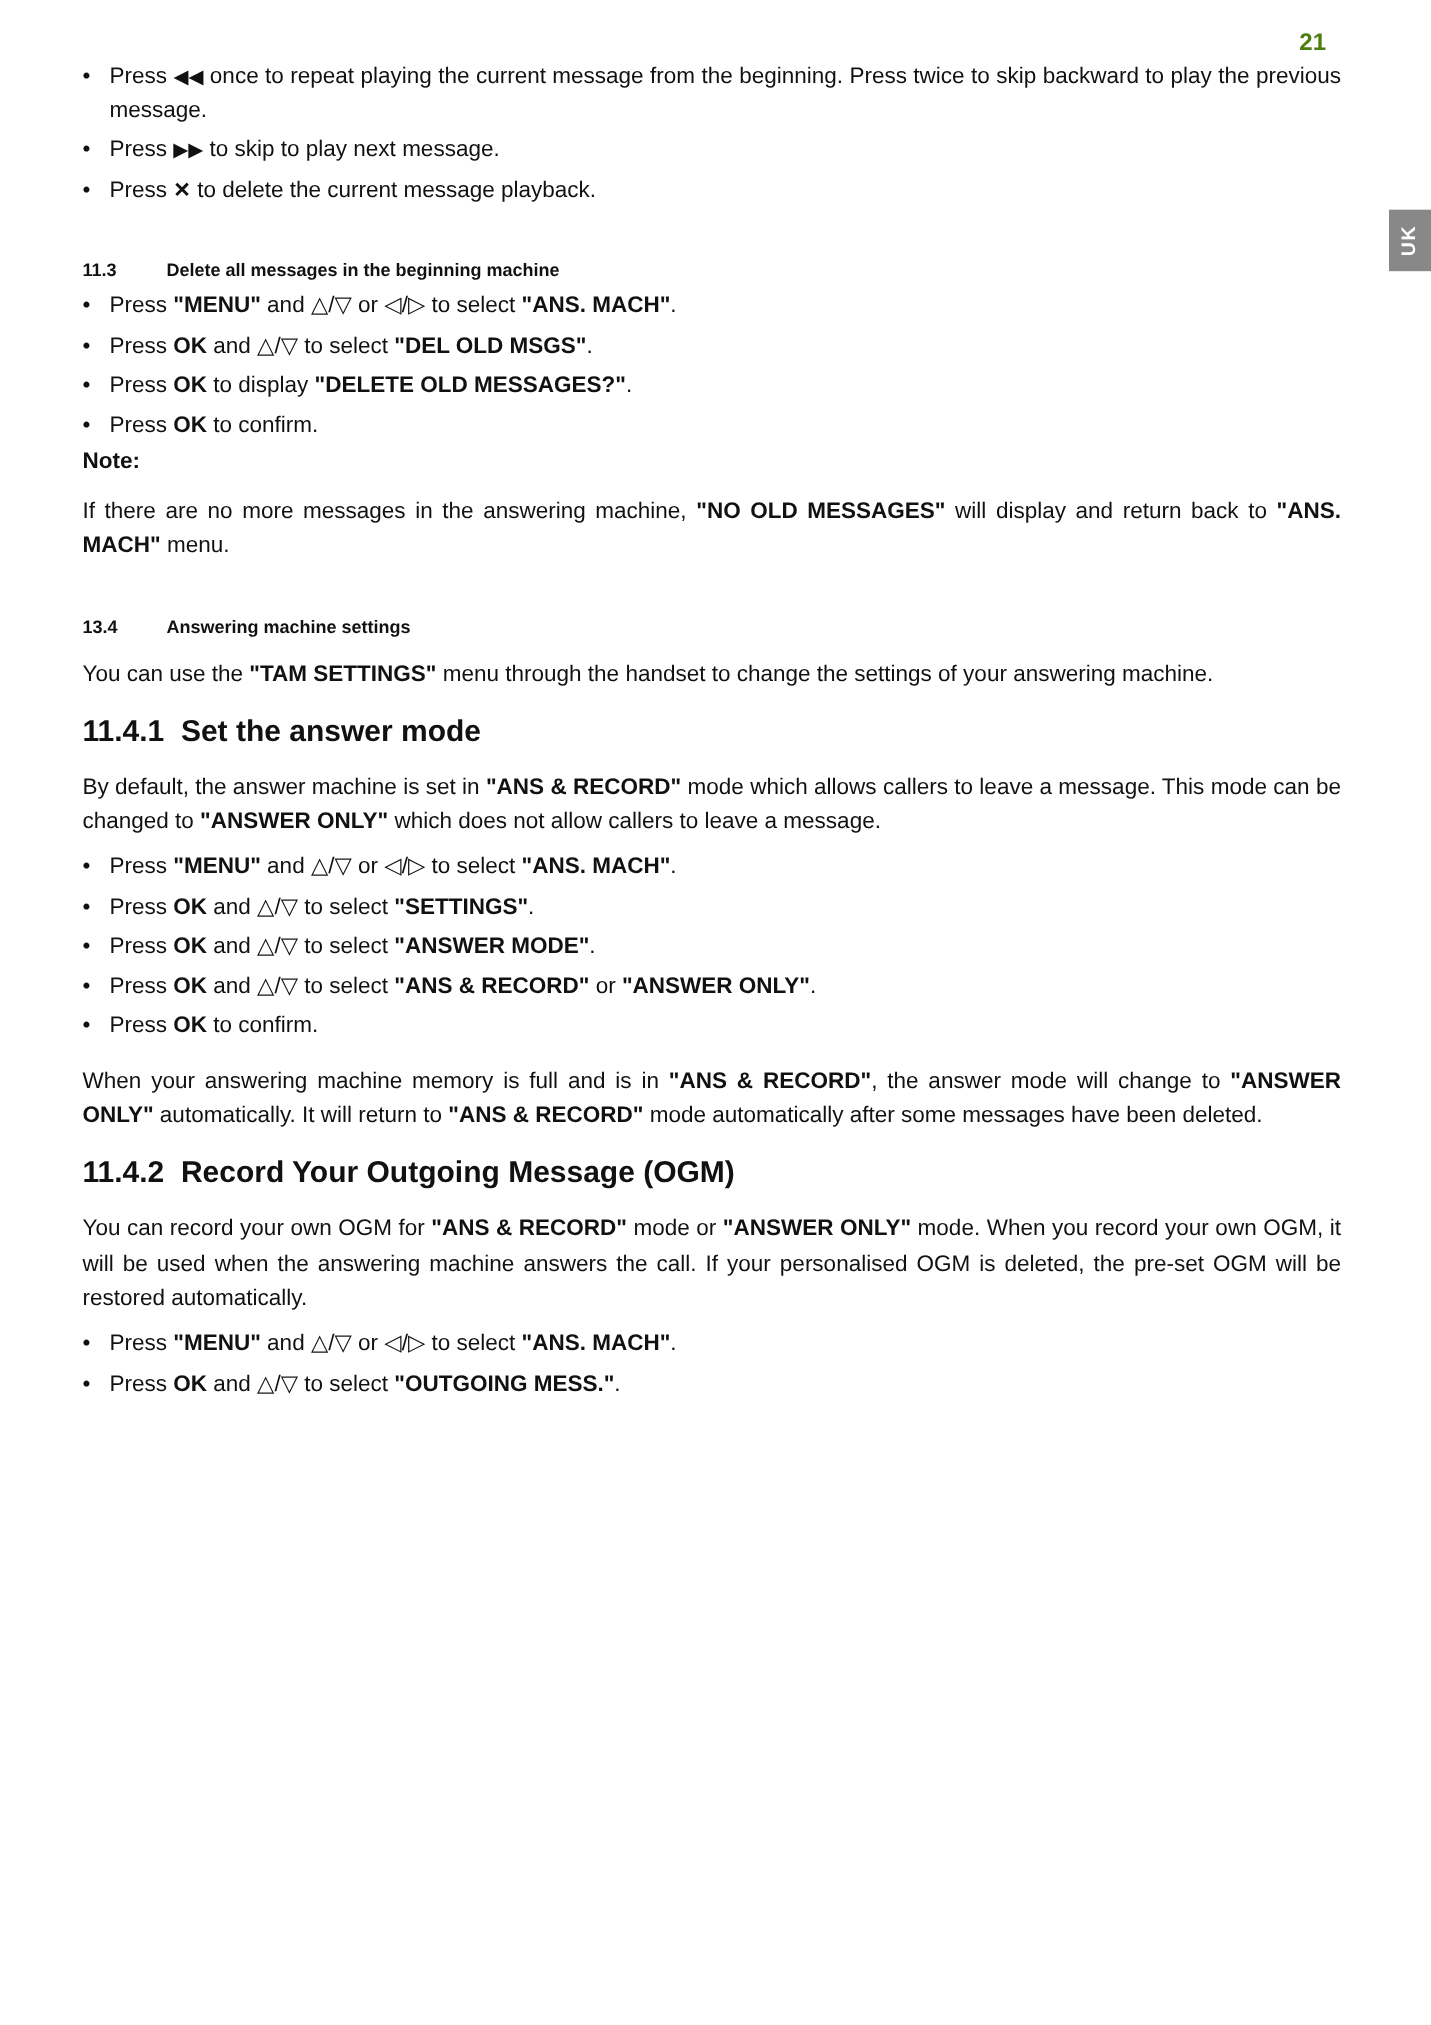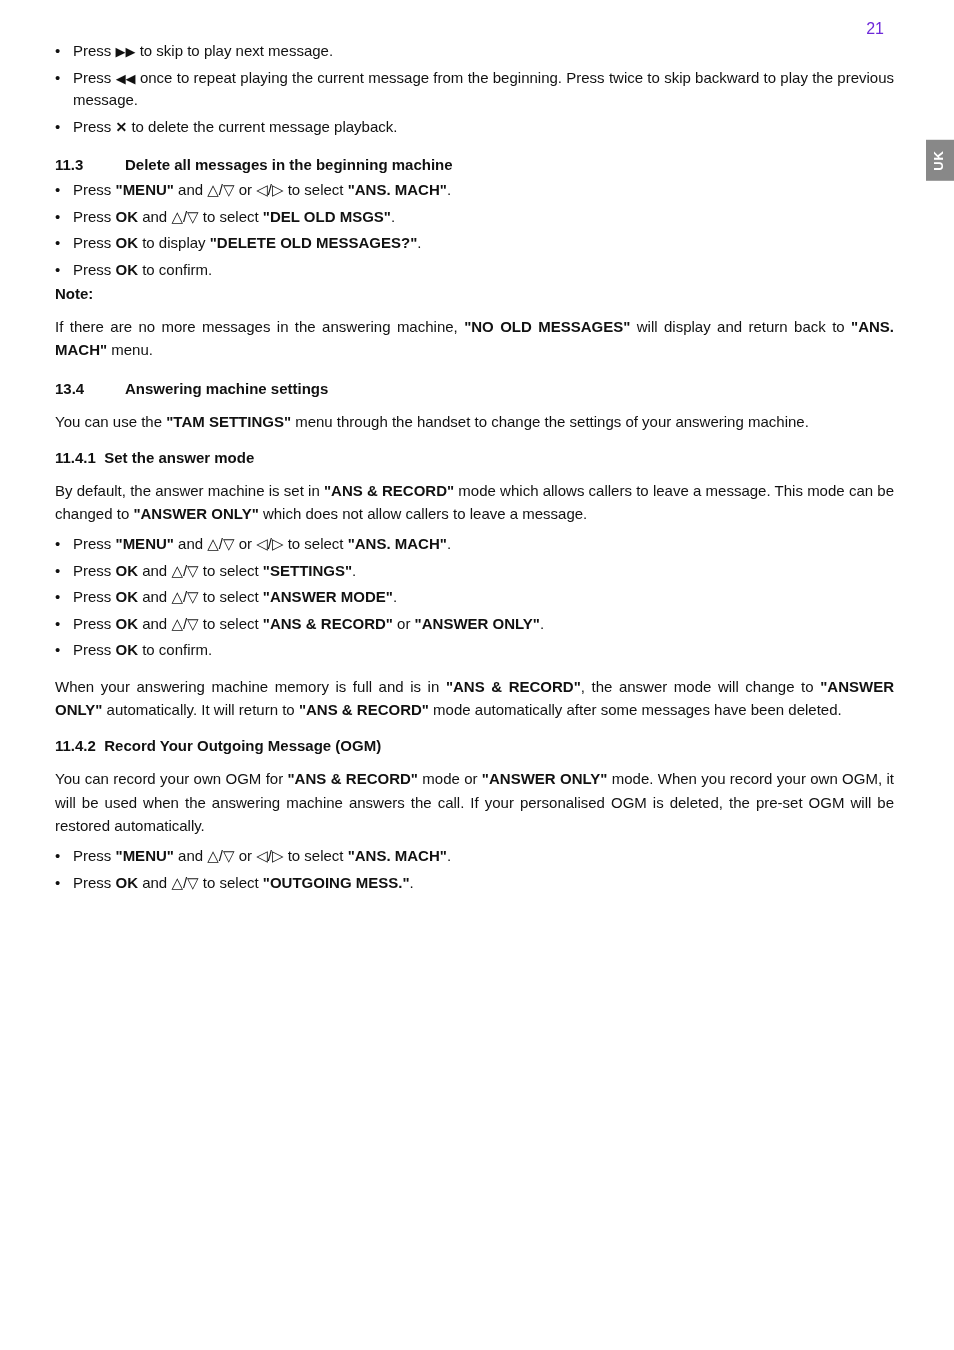--- a/index.html
+++ b/index.html
@@ -17,22 +17,22 @@
       min-height: 1350px;
       position: relative;
       padding: 40px 60px 40px 55px;
     }
     
     .page-number {
       position: absolute;
       top: 20px;
       right: 70px;
       font-size: 16px;
-      font-weight: normal;
-      color: #6d28d9;
+      font-weight: bold;
+      color: #4d7c0f;
     }
     
     .uk-tab {
       position: absolute;
       top: 140px;
       right: 0;
       background: #888;
       color: #fff;
       font-size: 13px;
       font-weight: bold;
@@ -58,33 +58,33 @@
     }
     .bullet-list li::before {
       content: "•";
       position: absolute;
       left: 0;
       top: 0;
     }
     
     .section-heading {
       font-weight: bold;
-      font-size: 15px;
-      margin-top: 18px;
+      font-size: 12px;
+      margin-top: 35px;
       margin-bottom: 6px;
       display: flex;
-      gap: 20px;
+      gap: 6px;
     }
     .section-number {
       font-weight: bold;
       min-width: 50px;
     }
     .subsection-heading {
       font-weight: bold;
-      font-size: 15px;
+      font-size: 20px;
       margin-top: 16px;
       margin-bottom: 6px;
     }
     
     .para {
       text-align: justify;
       line-height: 1.55;
       margin-bottom: 8px;
       margin-top: 13px;
     }
@@ -116,24 +116,24 @@
 <body>
 
 <div class="page-container">
 
   <div class="page-number">21</div>
 
   <div class="uk-tab">UK</div>
 
   <ul class="bullet-list">
     <li>
-      Press <span class="nav-icon ffwd-icon"></span> to skip to play next message.
+      Press <span class="nav-icon rewind-icon"></span> once to repeat playing the current message from the beginning. Press twice to skip backward to play the previous message.
     </li>
     <li>
-      Press <span class="nav-icon rewind-icon"></span> once to repeat playing the current message from the beginning. Press twice to skip backward to play the previous message.
+      Press <span class="nav-icon ffwd-icon"></span> to skip to play next message.
     </li>
     <li>
       Press <span class="x-icon">✕</span> to delete the current message playback.
     </li>
   </ul>
 
   <div class="section-heading">
     <span class="section-number">11.3</span>
     <span>Delete all messages in the beginning machine</span>
   </div>

